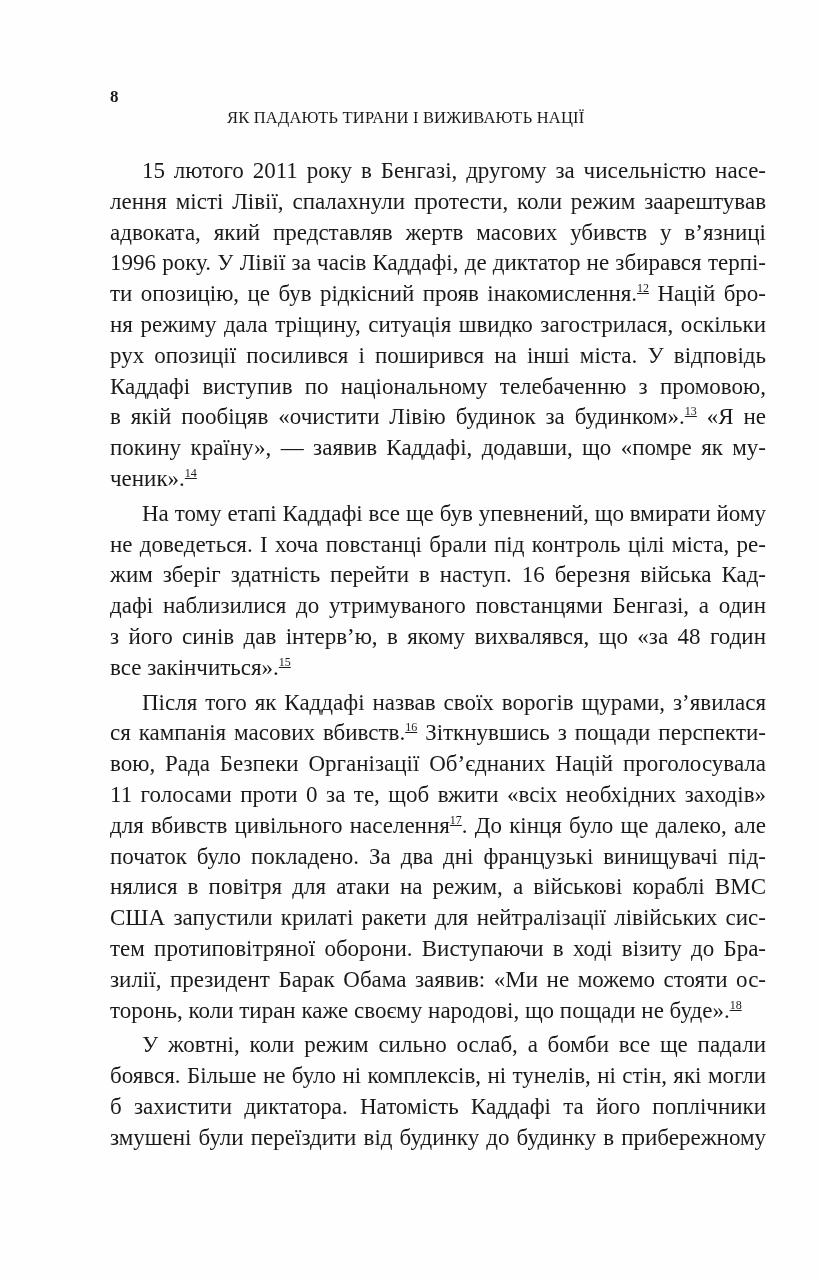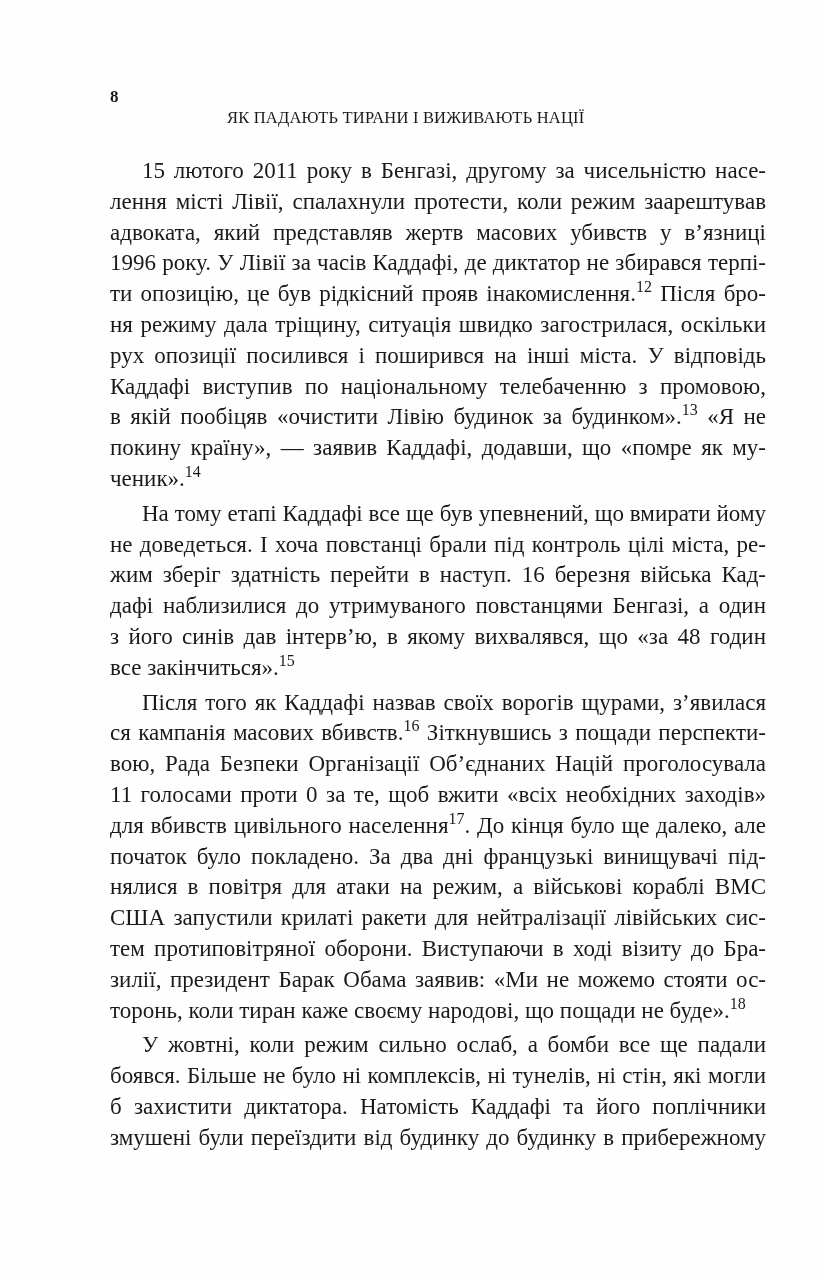--- a/index.html
+++ b/index.html
@@ -66,43 +66,44 @@
     width: 624px;
   }
   .line.last {
     text-align-last: left;
   }
   .para-gap {
     display: block;
     height: 4px;
   }
   sup {
-    font-size: 16px;
+    font-size: 12px;
     line-height: 0;
     vertical-align: 9px;
+    text-decoration: underline;
   }
 </style>
 </head>
 <body>
 
 <div class="page">
 
   <div class="running-head">
     <span class="page-number">8</span>
     <span class="running-title">ЯК ПАДАЮТЬ ТИРАНИ І ВИЖИВАЮТЬ НАЦІЇ</span>
   </div>
 
   <div class="body-text">
 
     <div>
       <span class="line indent">15 лютого 2011 року в Бенгазі, другому за чисельністю насе-</span>
       <span class="line">лення місті Лівії, спалахнули протести, коли режим заарештував</span>
       <span class="line">адвоката, який представляв жертв масових убивств у в’язниці</span>
       <span class="line">1996 року. У Лівії за часів Каддафі, де диктатор не збирався терпі-</span>
-      <span class="line"><span>ти опозицію, це був рідкісний прояв інакомислення.</span><sup>12</sup> <span>Після бро-</span></span>
+      <span class="line"><span>ти опозицію, це був рідкісний прояв інакомислення.</span><sup>12</sup> <span>Націй бро-</span></span>
       <span class="line">ня режиму дала тріщину, ситуація швидко загострилася, оскільки</span>
       <span class="line">рух опозиції посилився і поширився на інші міста. У відповідь</span>
       <span class="line">Каддафі виступив по національному телебаченню з промовою,</span>
       <span class="line"><span>в якій пообіцяв «очистити Лівію будинок за будинком».</span><sup>13</sup> <span>«Я не</span></span>
       <span class="line">покину країну», — заявив Каддафі, додавши, що «помре як му-</span>
       <span class="line last"><span>ченик».</span><sup>14</sup></span>
     </div>
     <span class="para-gap"></span>
 
     <div>

